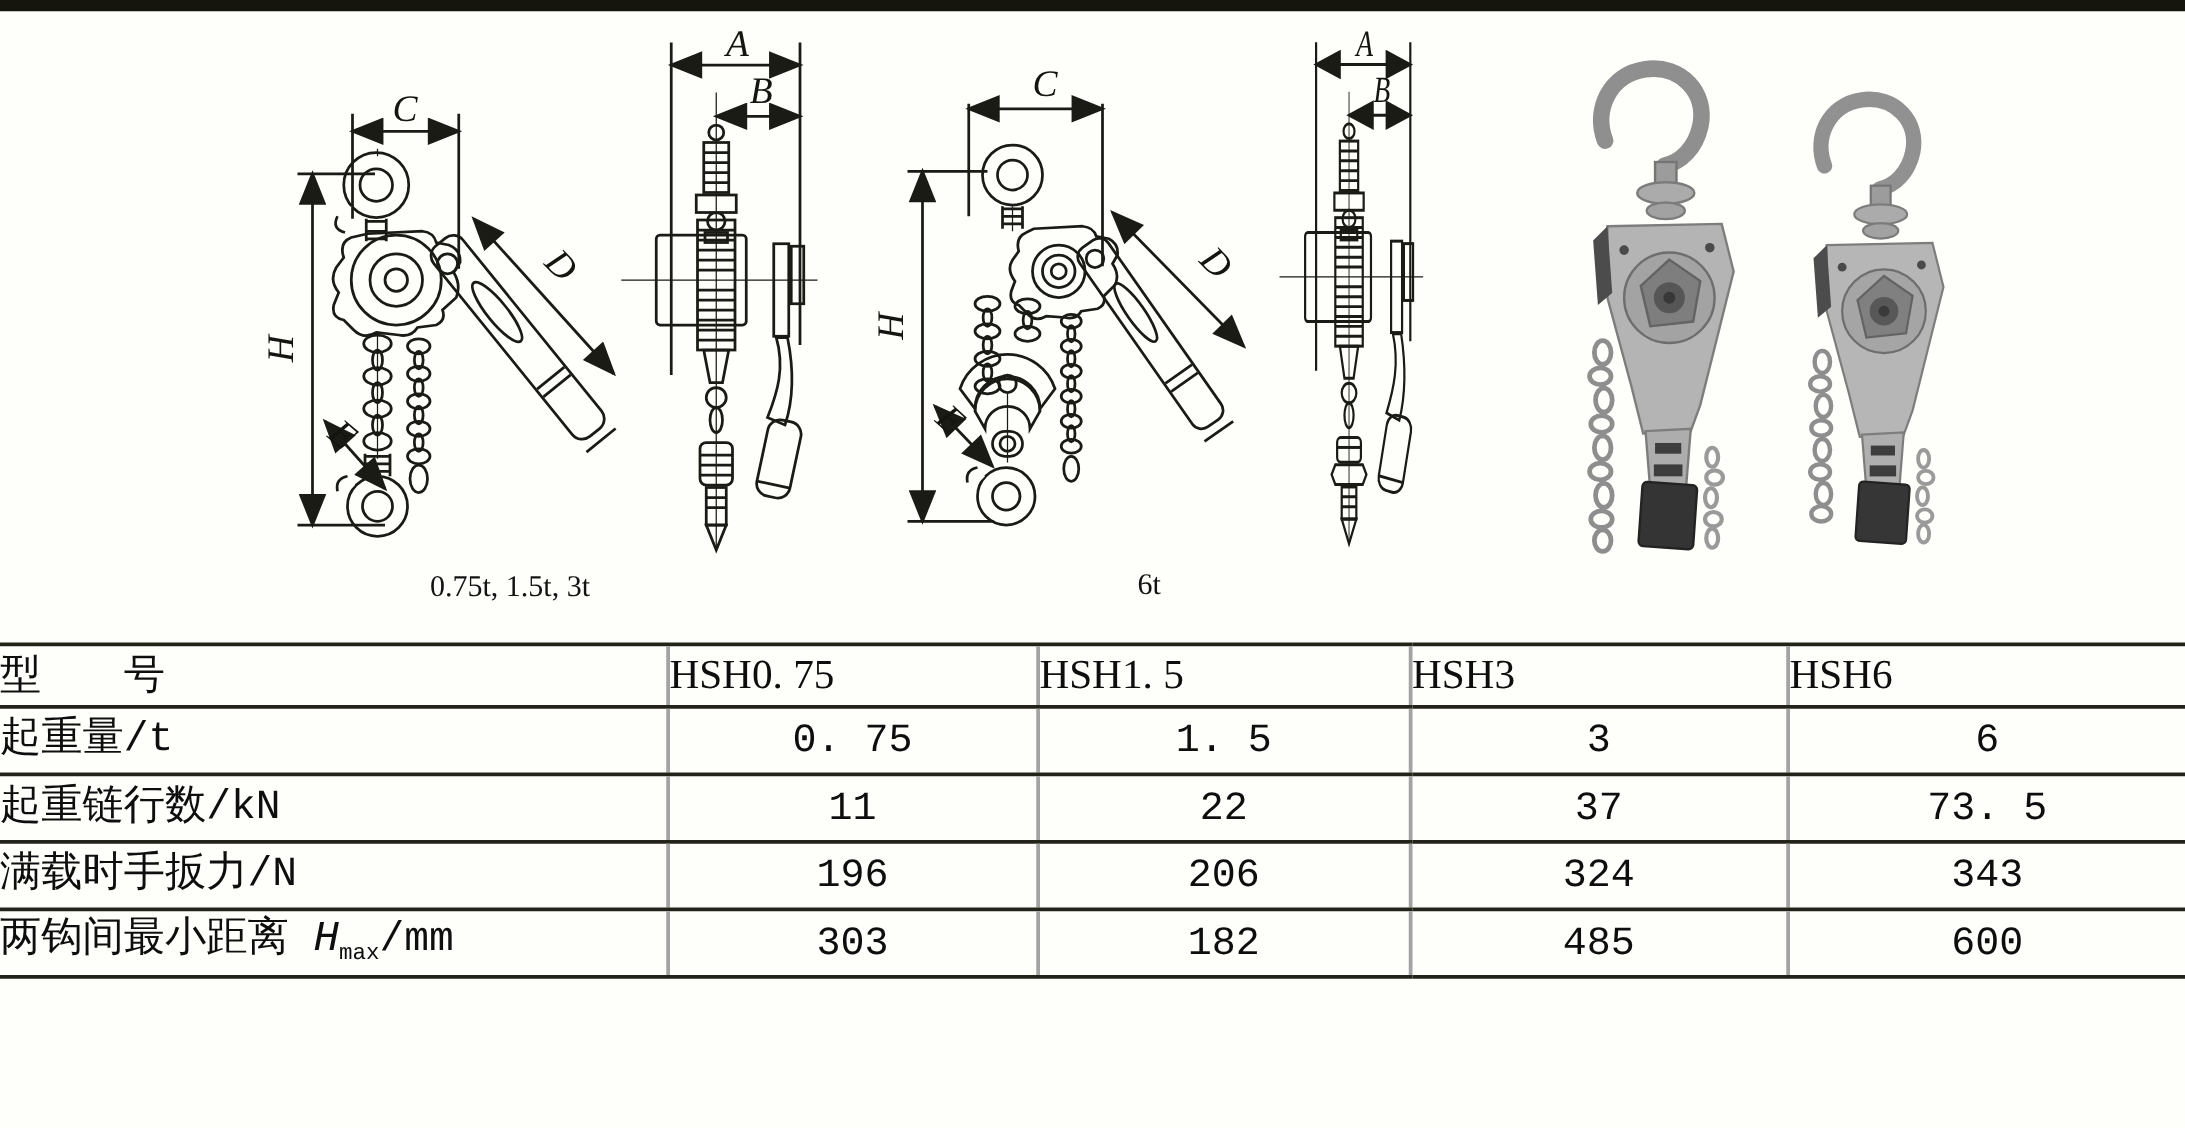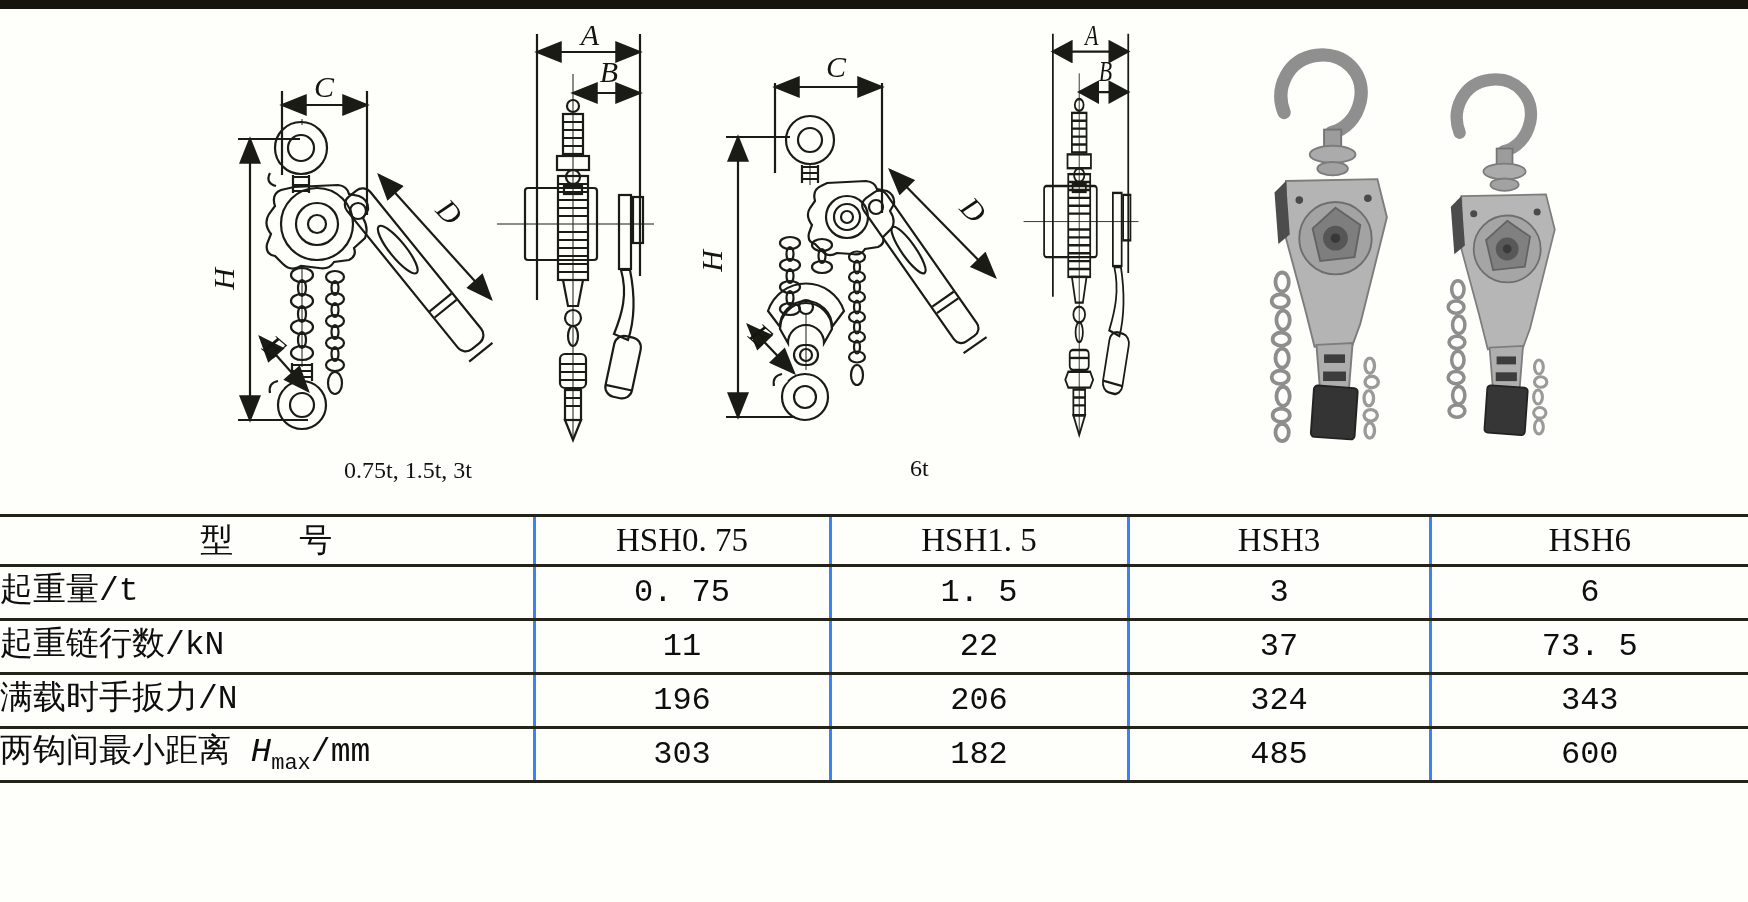--- a/index.html
+++ b/index.html
@@ -6,28 +6,28 @@
   .page{position:relative;width:1748px;height:902px;background:#fefefb;overflow:hidden;
         font-family:"Liberation Serif","DejaVu Serif",serif;color:#111;}
   .top-bar{position:absolute;left:0;top:0;width:1748px;height:9px;background:#15150e;}
   .fig{position:absolute;}
   .caption{position:absolute;font-size:24px;color:#121212;text-align:left;}
   
   table.spec{position:absolute;left:0;top:514px;width:1748px;border-collapse:collapse;
              table-layout:fixed;font-size:32px;color:#0e0e0e;}
   table.spec td,table.spec th{border-top:3px solid #23231a;border-bottom:3px solid #23231a;
              font-weight:normal;padding:0;line-height:1.1;}
-  td.vline,th.vline{border-left:3px solid #3b82f6;}
+  td.vline,th.vline{border-left:3px solid #a3a3a3;}
   td.val{text-align:center;}
-  th.model-hd{text-align:center;font-size:33px;margin-left:40px;}
+  th.model-hd{text-align:left;font-size:33px;margin-left:40px;}
   td.lbl{text-align:left;padding-left:46px;font-size:33px;}
   tr.hrow{height:50px;}
   tr.drow{height:54px;font-family:Liberation Mono, monospace;}
   .sym{font-style:italic;font-size:34px;}
-  .sub{font-size:22px;}
+  .sub{font-size:18px;}
   svg text{font-family:"Liberation Serif","DejaVu Serif",serif;}
 </style>
 </head>
 <body>
 
 <div class="page">
   <div class="top-bar"></div>
 
   <svg class="fig" style="left:190px;top:15px;" width="330" height="425" viewBox="0 0 330 425">
     <defs>

